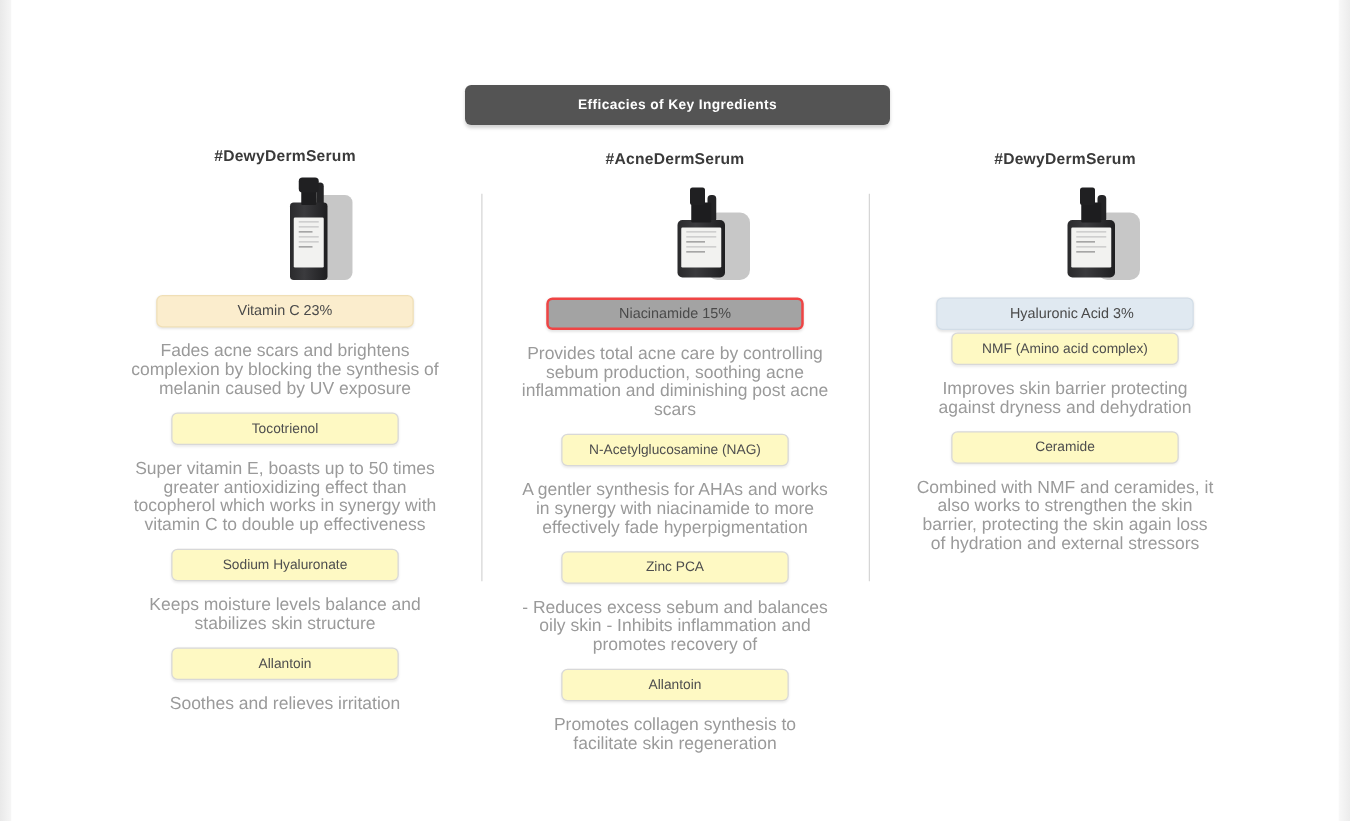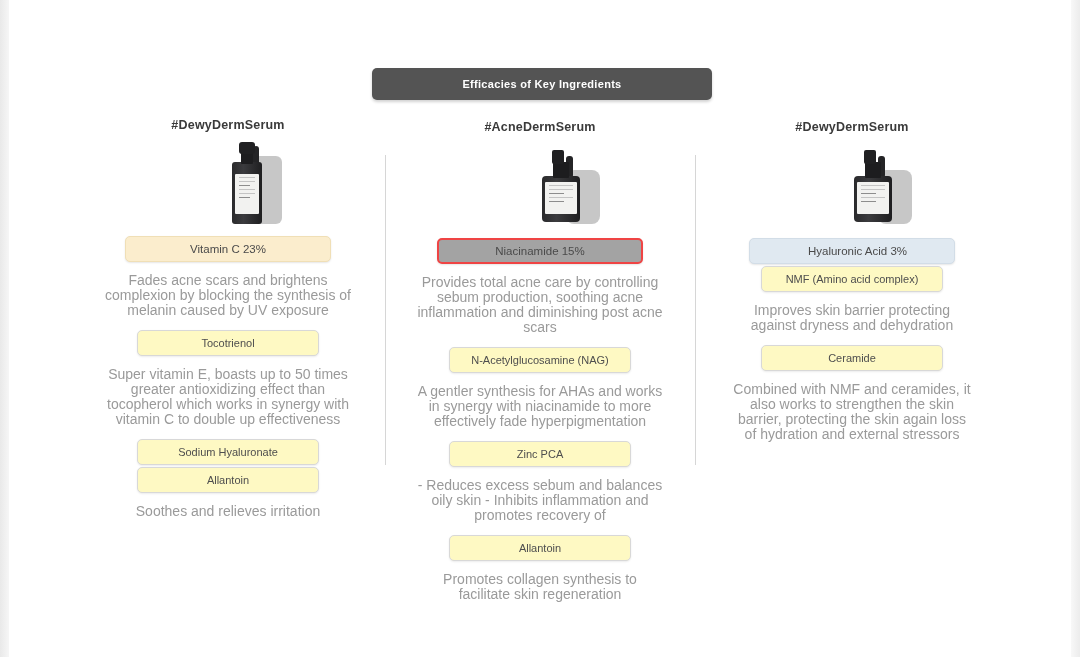--- a/index.html
+++ b/index.html
@@ -247,20 +247,21 @@
         </div>
       </div>
 
       <div class="key-pill vita">Vitamin C 23%</div>
       <div class="desc">Fades acne scars and brightens complexion by blocking the synthesis of melanin caused by UV exposure</div>
 
       <div class="ing-pill">Tocotrienol</div>
       <div class="desc">Super vitamin E, boasts up to 50 times greater antioxidizing effect than tocopherol which works in synergy with vitamin C to double up effectiveness</div>
 
       <div class="ing-pill">Sodium Hyaluronate</div>
+      <div class="desc">Keeps moisture levels balance and stabilizes skin structure</div>
 
       <div class="ing-pill">Allantoin</div>
       <div class="desc">Soothes and relieves irritation</div>
     </div>
 
     <div class="column col-2">
       <div class="col-header">#AcneDermSerum</div>
 
       <div class="bottle-wrap">
         <div class="bottle squat">

